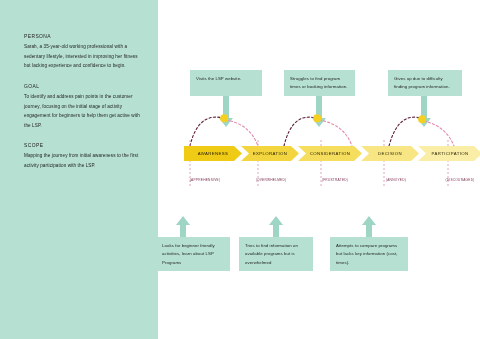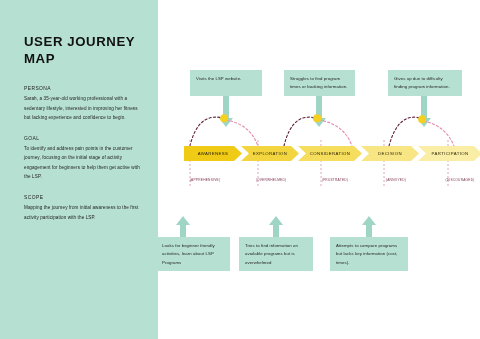--- a/index.html
+++ b/index.html
@@ -148,22 +148,20 @@
     background: #f5d021;
     transform: translate(-50%, -50%);
   }
 </style>
 </head>
 <body>
 
 <div id="page">
 
   <aside id="sidebar" style="background: rgb(182, 224, 210);">
-    <h1 id="sidebar-title">USER JOURNEY
-MAP</h1>
 
     <section class="side-section">
       <div class="side-heading">PERSONA</div>
       <div class="side-body">Sarah, a 35-year-old working professional with a sedentary lifestyle, interested in improving her fitness but lacking experience and confidence to begin.</div>
     </section>
 
     <section class="side-section">
       <div class="side-heading">GOAL</div>
       <div class="side-body">To identify and address pain points in the customer journey, focusing on the initial stage of activity engagement for beginners to help them get active with the LSP.</div>
     </section>

